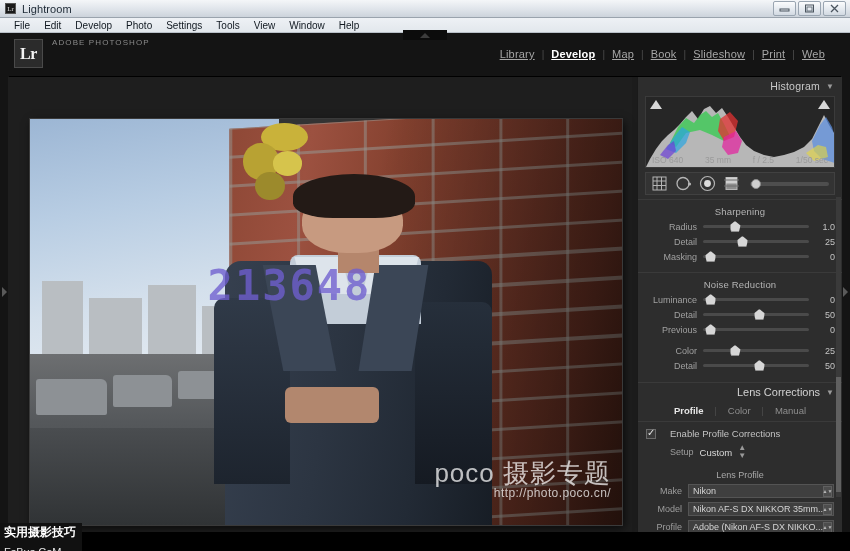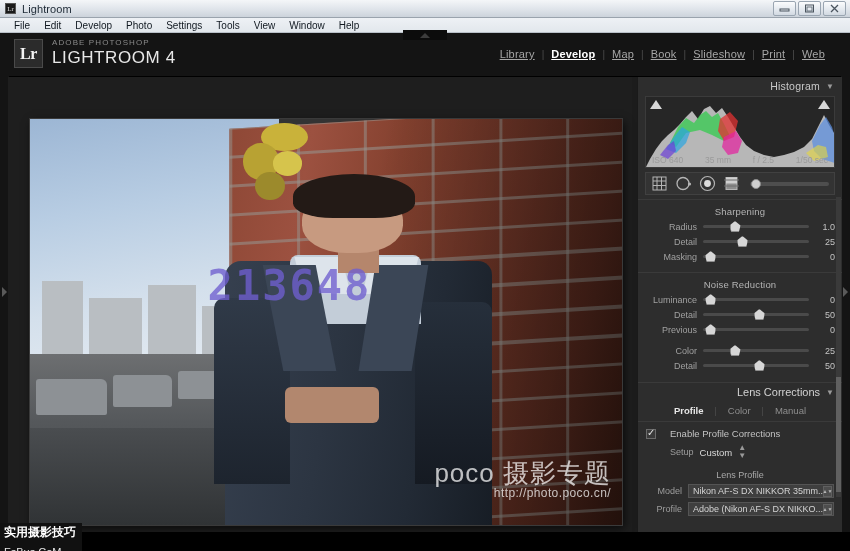--- a/index.html
+++ b/index.html
@@ -414,21 +414,20 @@
     <div class="topbar">
       <div class="topbar-inner">
         <div class="top-collapse">
           <div class="tri-up"></div>
         </div>
 
         <div class="lr-logo">
           <div class="lr-mark">Lr</div>
           <div class="lr-words">
             <div class="lr-sup">ADOBE PHOTOSHOP</div>
-            <div class="lr-main">LIGHTROOM 4</div>
           </div>
         </div>
 
         <div class="modules">
           <div class="module">Library</div>
           <div class="module-sep">|</div>
           <div class="module active">Develop</div>
           <div class="module-sep">|</div>
           <div class="module">Map</div>
           <div class="module-sep">|</div>
@@ -666,20 +665,27 @@
 
         <div class="setuprow">
           <div class="setup-lbl">Setup</div>
           <div class="setup-val">Custom</div>
           <div class="setup-arrows">▲<br>▼</div>
         </div>
 
         <div class="lp-title">Lens Profile</div>
 
         <div class="selrow">
+          <div class="lbl">Make</div>
+          <div class="sel">
+            <span class="txt">Nikon</span>
+            <span class="stepper">▲▼</span>
+          </div>
+        </div>
+        <div class="selrow">
           <div class="lbl">Model</div>
           <div class="sel">
             <span class="txt">Nikon AF-S DX NIKKOR 35mm...</span>
             <span class="stepper">▲▼</span>
           </div>
         </div>
         <div class="selrow">
           <div class="lbl">Profile</div>
           <div class="sel">
             <span class="txt">Adobe (Nikon AF-S DX NIKKO...</span>

